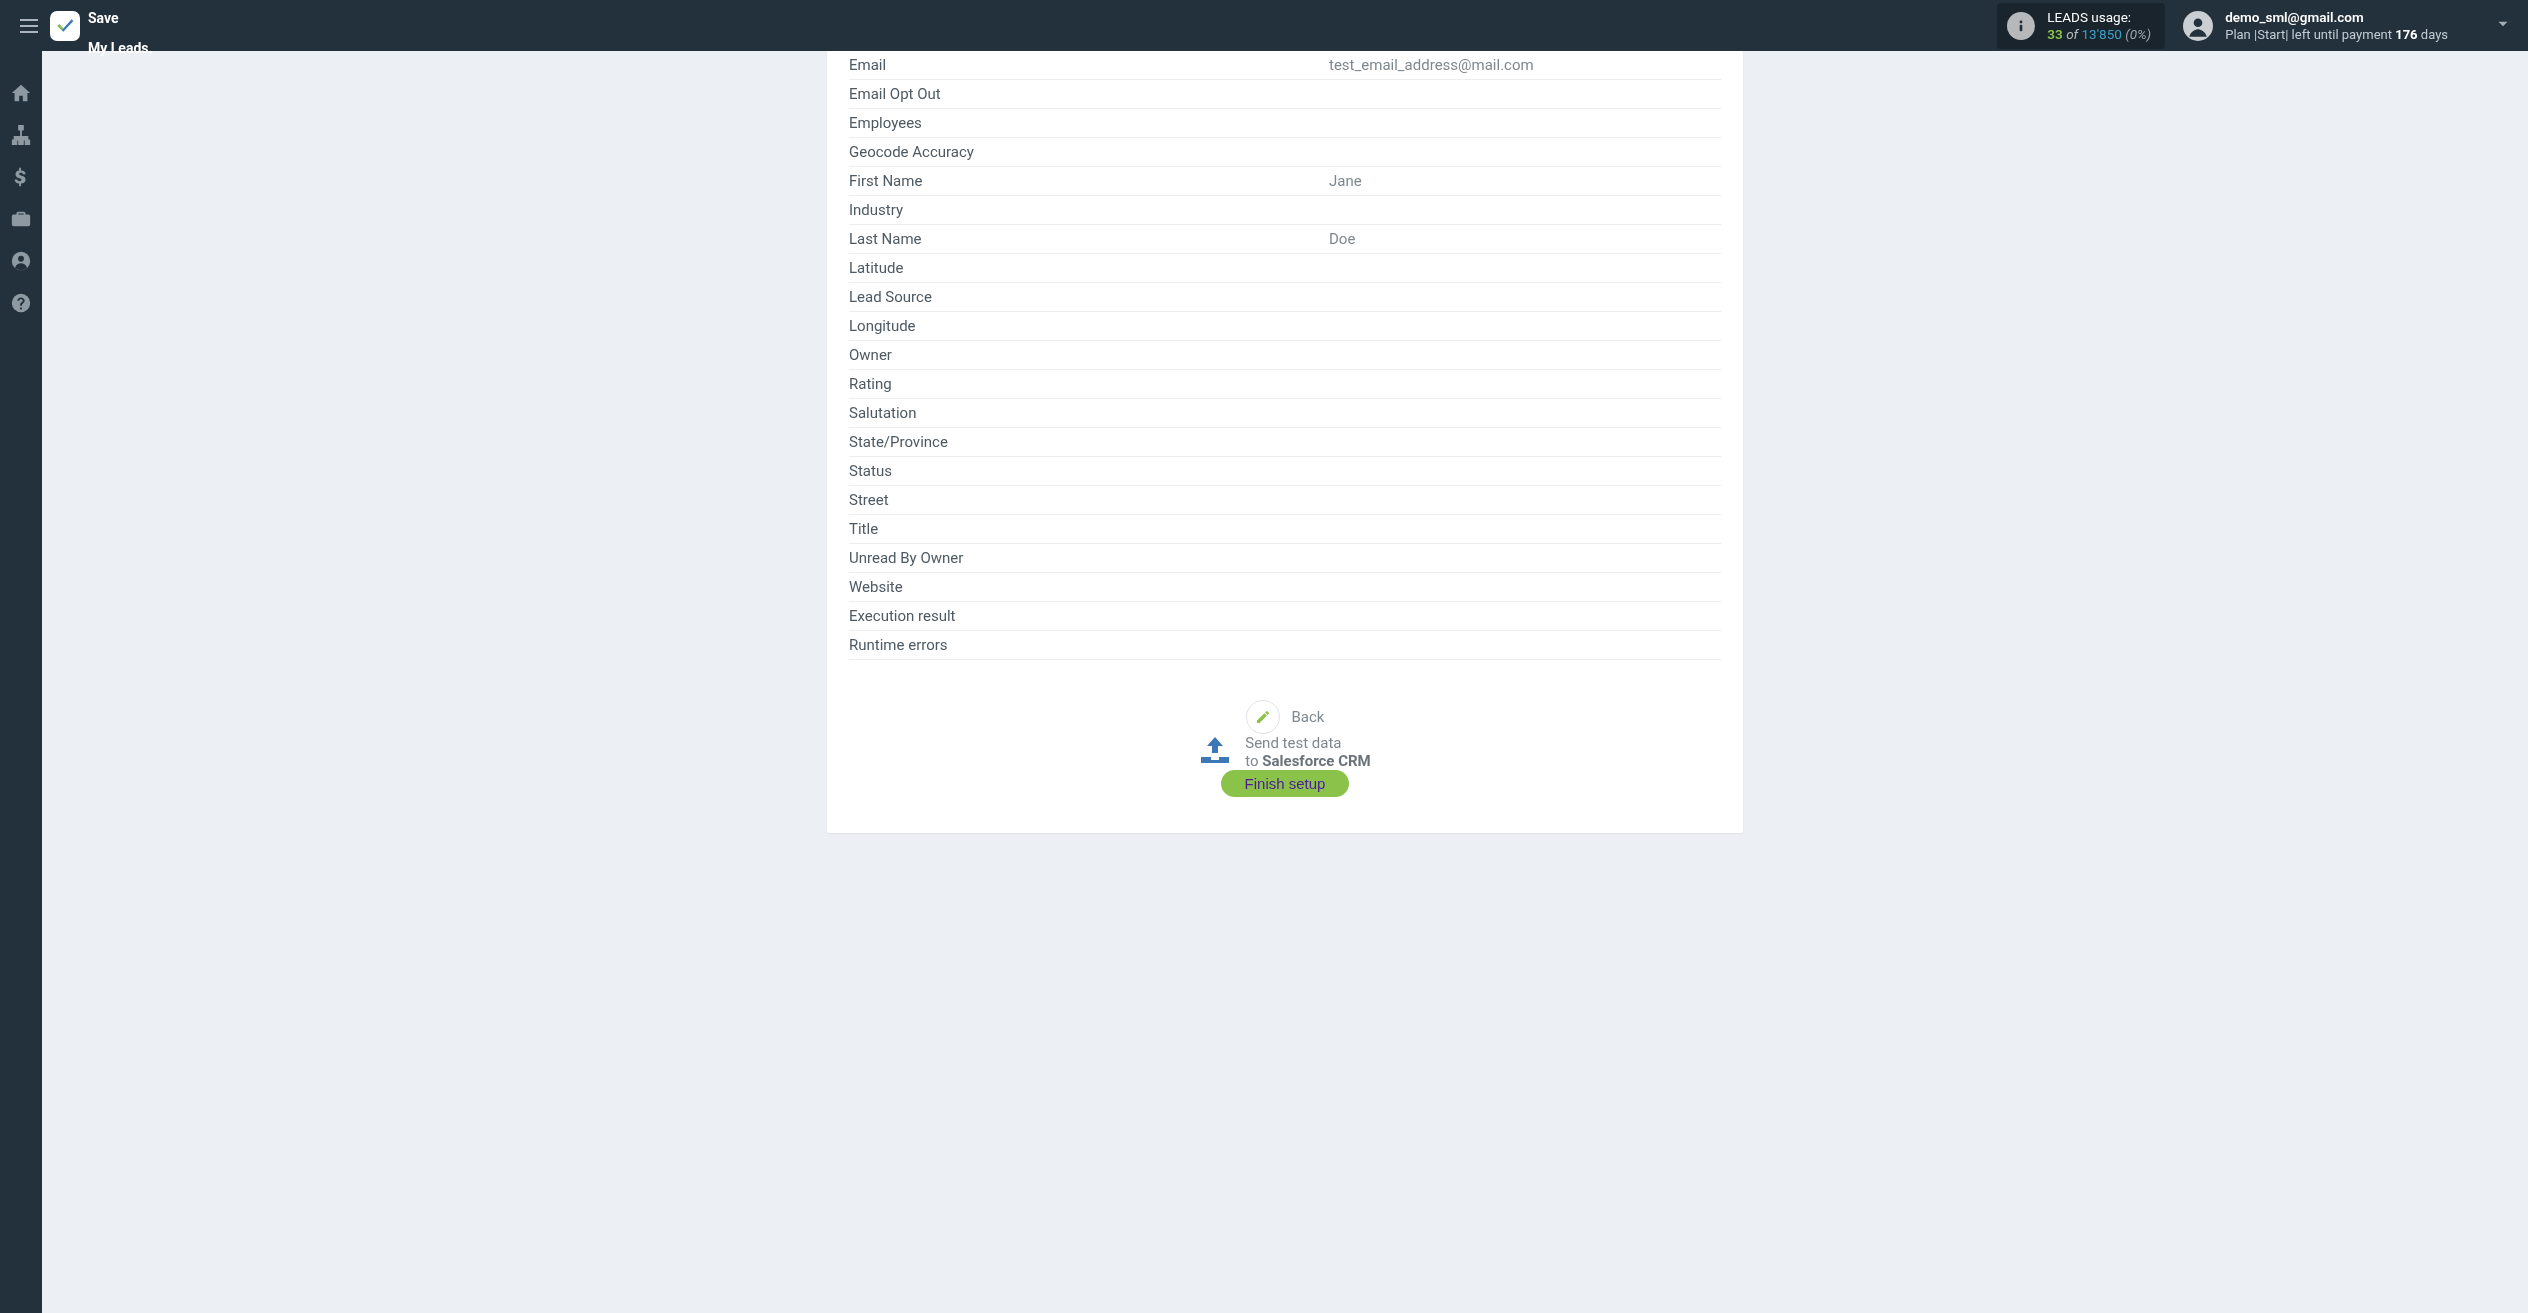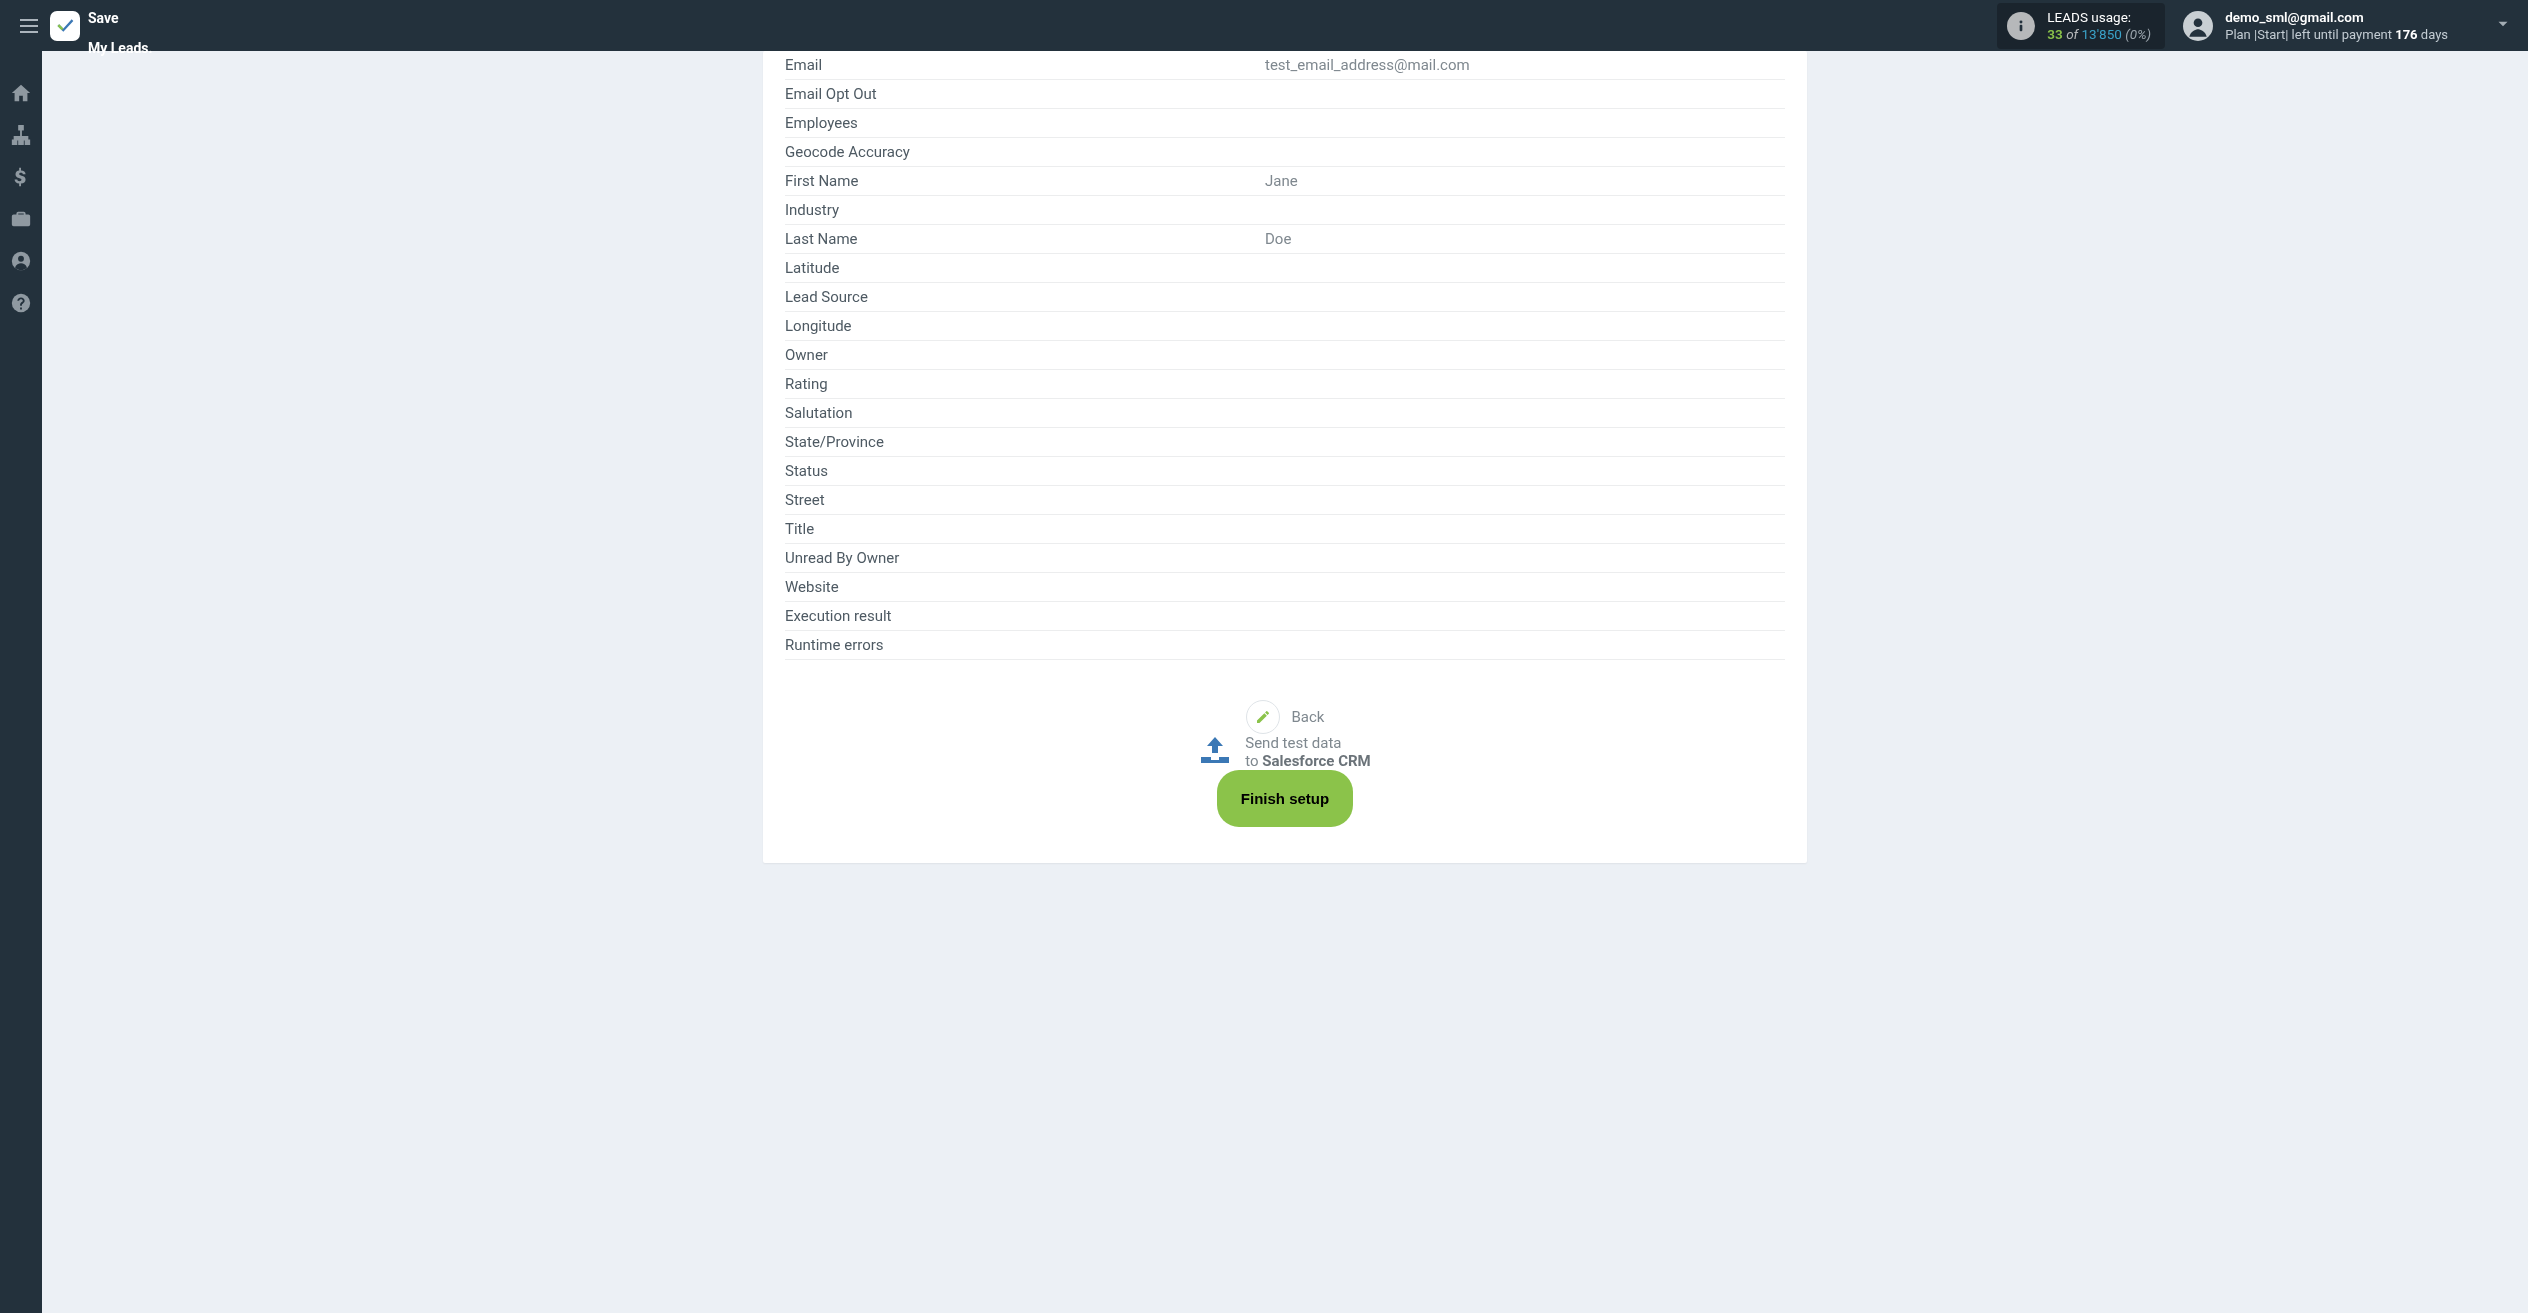--- a/index.html
+++ b/index.html
@@ -84,21 +84,21 @@
     color: #8f99a1;
     cursor: pointer;
   }
   .side-icon svg { width: 22px; height: 22px; }
 
   
   .main { flex: 1; overflow: auto; }
   .card {
     background: #fff;
     margin: 0 auto 40px auto;
-    width: 1044px;
+    width: 916px;
     max-width: calc(100% - 40px);
     border-radius: 2px;
     box-shadow: 0 1px 2px rgba(0,0,0,0.06);
     padding: 0 22px 36px 22px;
   }
   .field-row {
     display: flex;
     border-bottom: 1px solid #ecedee;
     padding: 5px 0;
     min-height: 26px;
@@ -132,27 +132,26 @@
   .center-link {
     flex: 1; display: flex; align-items: center; justify-content: center; gap: 14px;
     cursor: pointer;
   }
   .upload-icon { color: #3b78b5; }
   .center-text { color: #7f888f; font-size: 15px; line-height: 18px; }
   .center-text .bold { font-weight: 700; color: #6b7379; }
 
   .finish-btn {
     background: #8bc34a;
-    color: #000000;
+    color: #4c1d95;
     border: none;
-    padding: 20px 24px;
+    padding: 5px 24px;
     border-radius: 22px;
     font-size: 15px;
     cursor: pointer;
-    font-weight: bold;
   }
 </style>
 </head>
 <body>
 
 <div class="header">
   <div class="hamburger">
     <svg width="18" height="14" viewBox="0 0 18 14">
         <path fill="#c3ccd3" d="M0 0h18v2H0zM0 6h18v2H0zM0 12h18v2H0z"></path>
       </svg>

